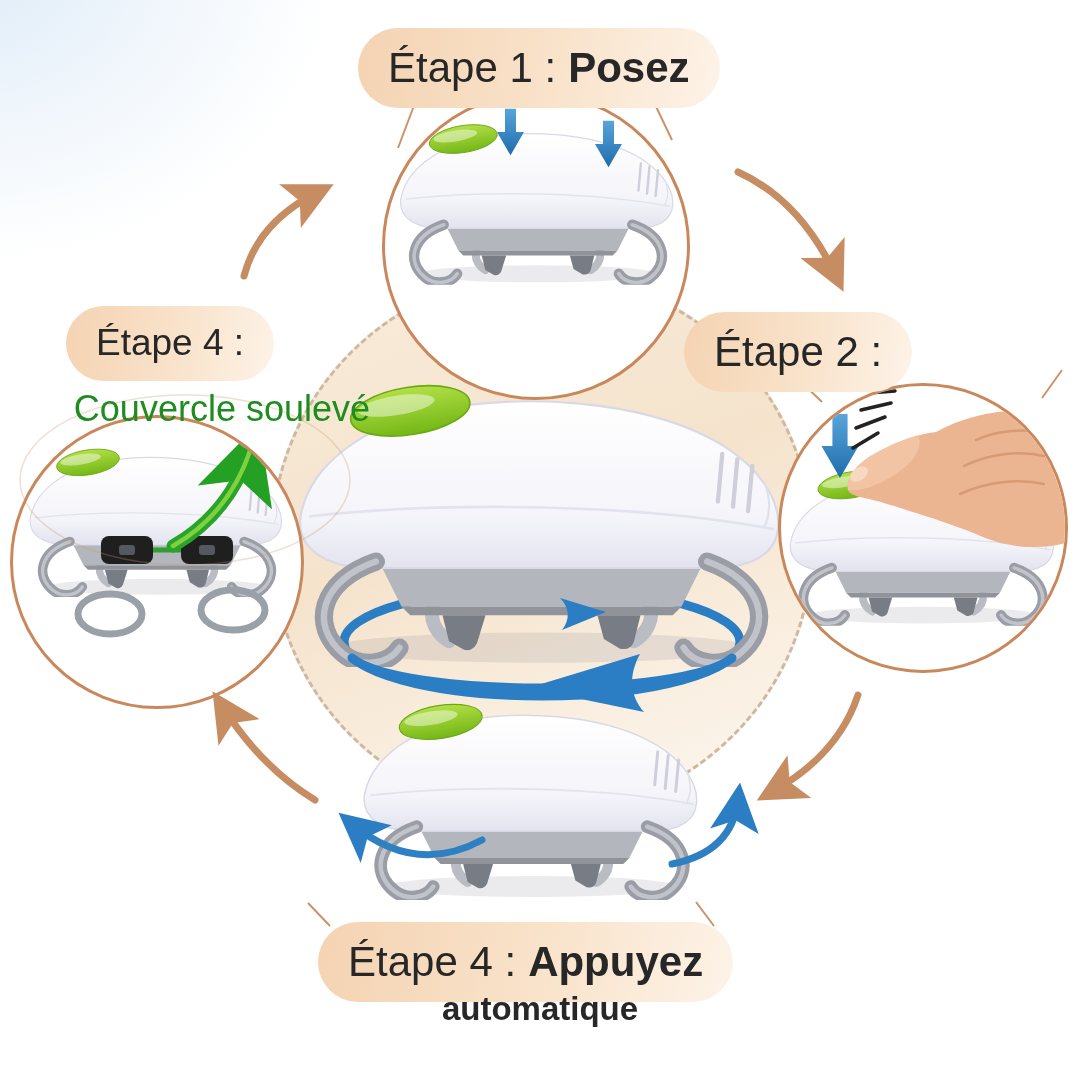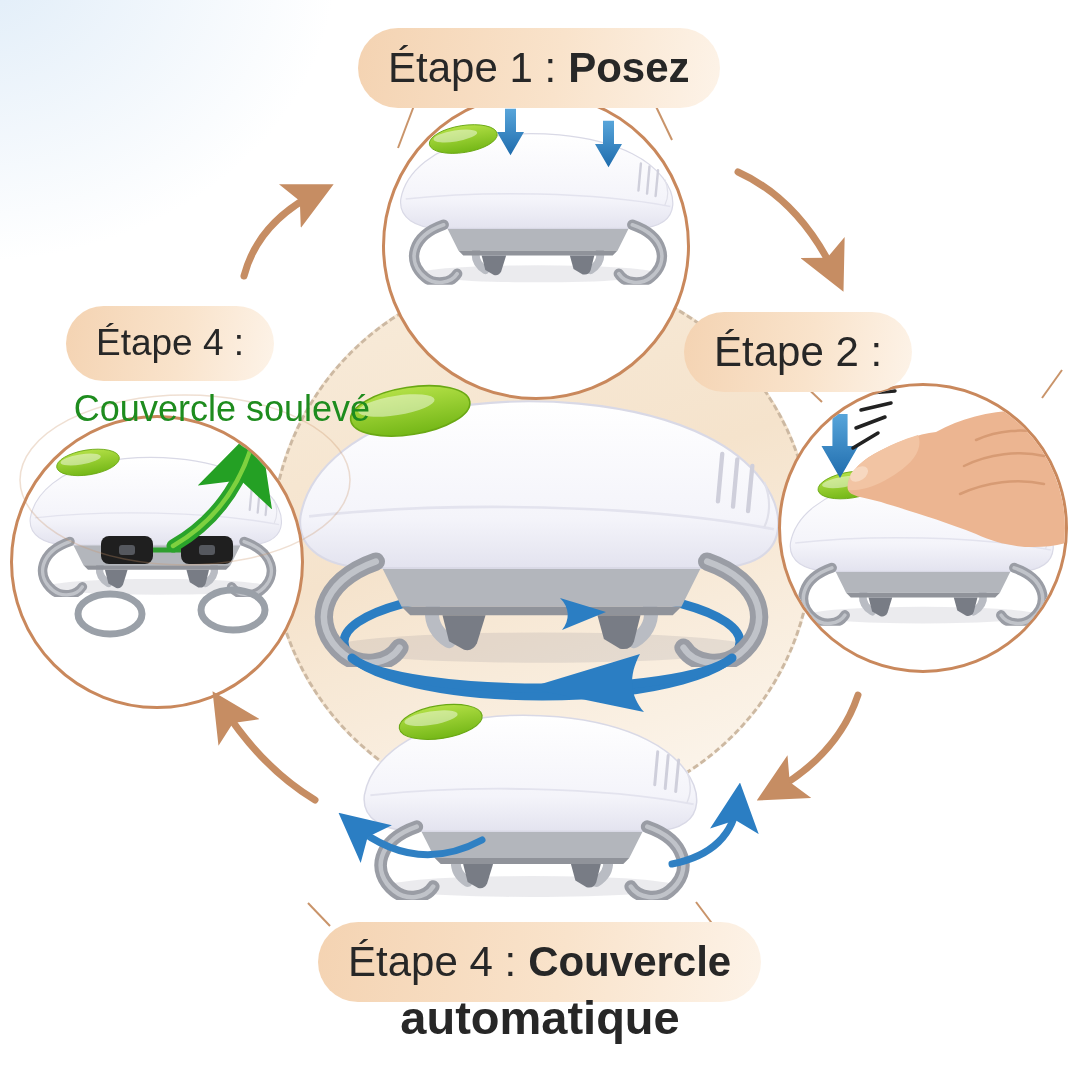--- a/index.html
+++ b/index.html
@@ -27,21 +27,21 @@
     padding:16px 30px;border-radius:999px;white-space:nowrap;
     background:linear-gradient(100deg,#f4d3b2 0%,#f9e3cb 55%,#fdf3e8 100%);
     color:#272727;font-size:42px;line-height:1.15;z-index:7;}
   .pill .prefix{font-weight:normal;}
   .pill .action{font-weight:bold;}
   .subtitle{
     position:absolute;left:0px;top:388px;width:330px;text-align:right;
     color:#1e8c1e;font-size:36px;font-weight:normal;z-index:7;margin-left:40px;}
   .action-line2{
     position:absolute;left:540px;top:990px;transform:translateX(-50%);
-    color:#272727;font-size:47px;font-weight:bold;z-index:7;}
+    color:#272727;font-size:33px;font-weight:bold;z-index:7;}
   svg{display:block;}
   .abs{position:absolute;}
 </style>
 </head>
 <body>
 
 <div class="canvas">
 
   <div class="tint-tl"></div>
 
@@ -192,21 +192,21 @@
     <span class="prefix">Étape 1 :</span>
     <span class="action">Posez</span>
   </div>
 
   <div class="pill" style="left:684px;top:312px">
     <span class="prefix">Étape 2 :</span>
   </div>
 
   <div class="pill" style="left:318px;top:922px">
     <span class="prefix">Étape 4 :</span>
-    <span class="action">Couvercle</span>
+    <span class="action">Appuyez</span>
   </div>
   <div class="action-line2">automatique</div>
 
   <div class="pill" style="left:66px;top:306px;font-size:37px">
     <span class="prefix">Étape 4 :</span>
   </div>
   <div class="subtitle">Couvercle soulevé</div>
 
 </div>
 

